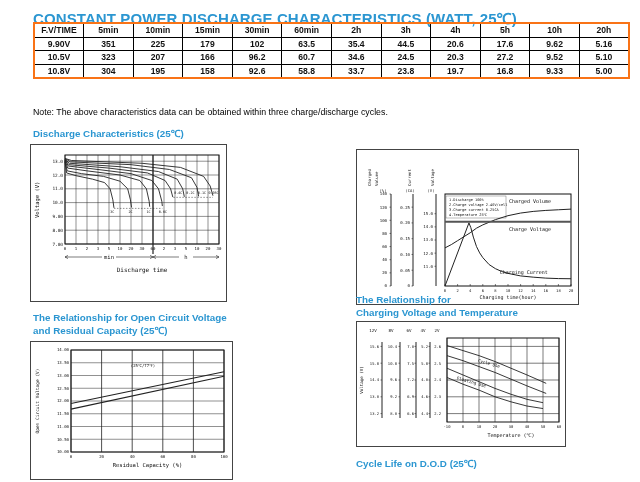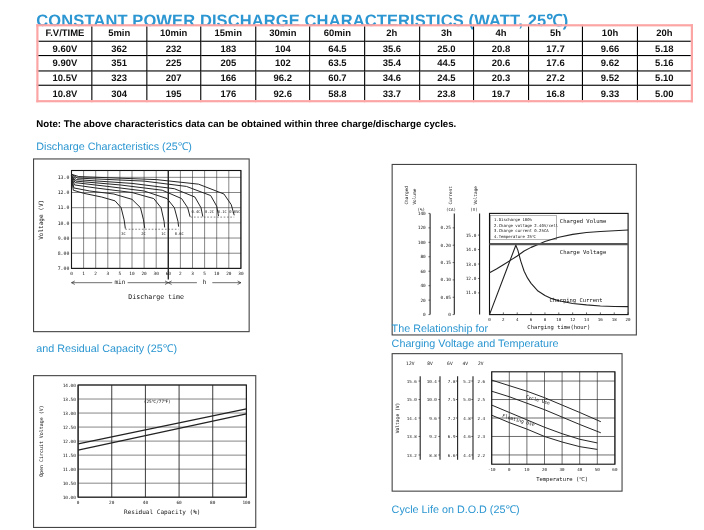--- a/index.html
+++ b/index.html
@@ -2,23 +2,23 @@
 <html style="--accent: #2b96d1;"><head>
 <meta charset="utf-8">
 <style>
   html,body{margin:0;padding:0}
   body{
     width:640px;height:482px;background:#fff;position:relative;overflow:hidden;
     font-family:"Liberation Sans",sans-serif;color:#111;
   }
   .abs{position:absolute}
   .page-title{color:var(--accent,#2b96d1);font-weight:bold;font-size:15px;letter-spacing:.1px}
-  .chart-title{color:var(--accent,#2b96d1);font-weight:normal;font-size:9.8px;line-height:1.3}
-  .note{font-size:8.8px;font-weight:700;color:#000}
-  table.data{border-collapse:collapse;border:2px solid #fca5a5;table-layout:fixed;width:597px}
+  .chart-title{color:var(--accent,#2b96d1);font-weight:bold;font-size:9.8px;line-height:1.3}
+  .note{font-size:8.8px;font-weight:400;color:#000}
+  table.data{border-collapse:collapse;border:2px solid #f97316;table-layout:fixed;width:597px}
   table.data th,table.data td{
     border:1px solid #000;text-align:center;vertical-align:middle;
     font-size:8.6px;font-weight:bold;padding:0;height:12.6px;overflow:hidden;white-space:nowrap;
   }
   .chart-box{border:1.5px solid #444;background:#fff;box-sizing:border-box}
   svg text{font-family:"DejaVu Sans Mono","Liberation Mono",monospace}
 </style>
 </head>
 <body>
 
@@ -36,38 +36,24 @@
         <th>2h</th>
         <th>3h</th>
         <th>4h</th>
         <th>5h</th>
         <th>10h</th>
         <th>20h</th>
       </tr>
     </thead>
   <tbody>
       <tr>
-        <td>9.60V</td>
-        <td>362</td>
-        <td>232</td>
-        <td>183</td>
-        <td>104</td>
-        <td>64.5</td>
-        <td>35.6</td>
-        <td>25.0</td>
-        <td>20.8</td>
-        <td>17.7</td>
-        <td>9.66</td>
-        <td>5.18</td>
-      </tr>
-      <tr>
         <td>9.90V</td>
         <td>351</td>
         <td>225</td>
-        <td>205</td>
+        <td>179</td>
         <td>102</td>
         <td>63.5</td>
         <td>35.4</td>
         <td>44.5</td>
         <td>20.6</td>
         <td>17.6</td>
         <td>9.62</td>
         <td>5.16</td>
       </tr>
       <tr>
@@ -81,21 +67,21 @@
         <td>24.5</td>
         <td>20.3</td>
         <td>27.2</td>
         <td>9.52</td>
         <td>5.10</td>
       </tr>
       <tr>
         <td>10.8V</td>
         <td>304</td>
         <td>195</td>
-        <td>176</td>
+        <td>158</td>
         <td>92.6</td>
         <td>58.8</td>
         <td>33.7</td>
         <td>23.8</td>
         <td>19.7</td>
         <td>16.8</td>
         <td>9.33</td>
         <td>5.00</td>
       </tr>
     </tbody>
@@ -267,20 +253,21 @@
       <polyline points="88,97.88571428571429 94.3,94.6 100.6,90.65714285714286 106.9,86.71428571428572 113.2,82.77142857142857 119.5,78.17142857142858 125.8,74.88571428571429 132.1,72.25714285714287 138.4,69.62857142857143 151,65.68571428571428 163.6,63.057142857142864 176.2,61.41428571428571 188.8,60.42857142857143 201.4,59.77142857142857 214,59.114285714285714" fill="none" stroke="#222" stroke-width="1" stroke-linejoin="round"></polyline>
       <text x="173.05" y="52.542857142857144" font-size="5" text-anchor="middle" fill="#111">Charged Volume</text>
       <polyline points="88,71.86285714285712 214,71.86285714285712" fill="none" stroke="#555" stroke-width="2" stroke-linejoin="round"></polyline>
       <text x="173.05" y="80.80000000000001" font-size="5" text-anchor="middle" fill="#111">Charge Voltage</text>
       <polyline points="88,136 111.94,72.91428571428571 113.83,77.64571428571429 116.35,87.10857142857142 119.5,96.57142857142858 122.65,102.88 125.8,107.61142857142858 132.1,114.55085714285714 138.4,118.65142857142857 144.7,121.49028571428572 151,123.38285714285715 163.6,125.90628571428572 176.2,127.168 188.8,128.1142857142857 201.4,128.58742857142857 214,128.74514285714287" fill="none" stroke="#222" stroke-width="1" stroke-linejoin="round"></polyline>
       <text x="166.75" y="124.17142857142858" font-size="5" text-anchor="middle" fill="#111">Charging Current</text>
     </svg>
 </div>
 
 <div class="abs chart-title" style="left:33px;top:312px">
+  <div>The Relationship for Open Circuit Voltage</div>
   <div>and Residual Capacity (25℃)</div>
 </div>
 <div class="abs chart-box" style="left:30px;top:341px;width:203px;height:139px">
   <svg id="svg-ocv" width="200" height="136" viewBox="0 0 200 136">
       <rect x="40" y="8" width="153" height="102" fill="none" stroke="#111" stroke-width="1"></rect>
       <line x1="40" y1="8" x2="193" y2="8" stroke="#222" stroke-width="0.5"></line>
       <text x="38" y="9.4" font-size="4" text-anchor="end" fill="#111">14.00</text>
       <line x1="40" y1="20.75" x2="193" y2="20.75" stroke="#222" stroke-width="0.5"></line>
       <text x="38" y="22.15" font-size="4" text-anchor="end" fill="#111">13.50</text>
       <line x1="40" y1="33.5" x2="193" y2="33.5" stroke="#222" stroke-width="0.5"></line>

